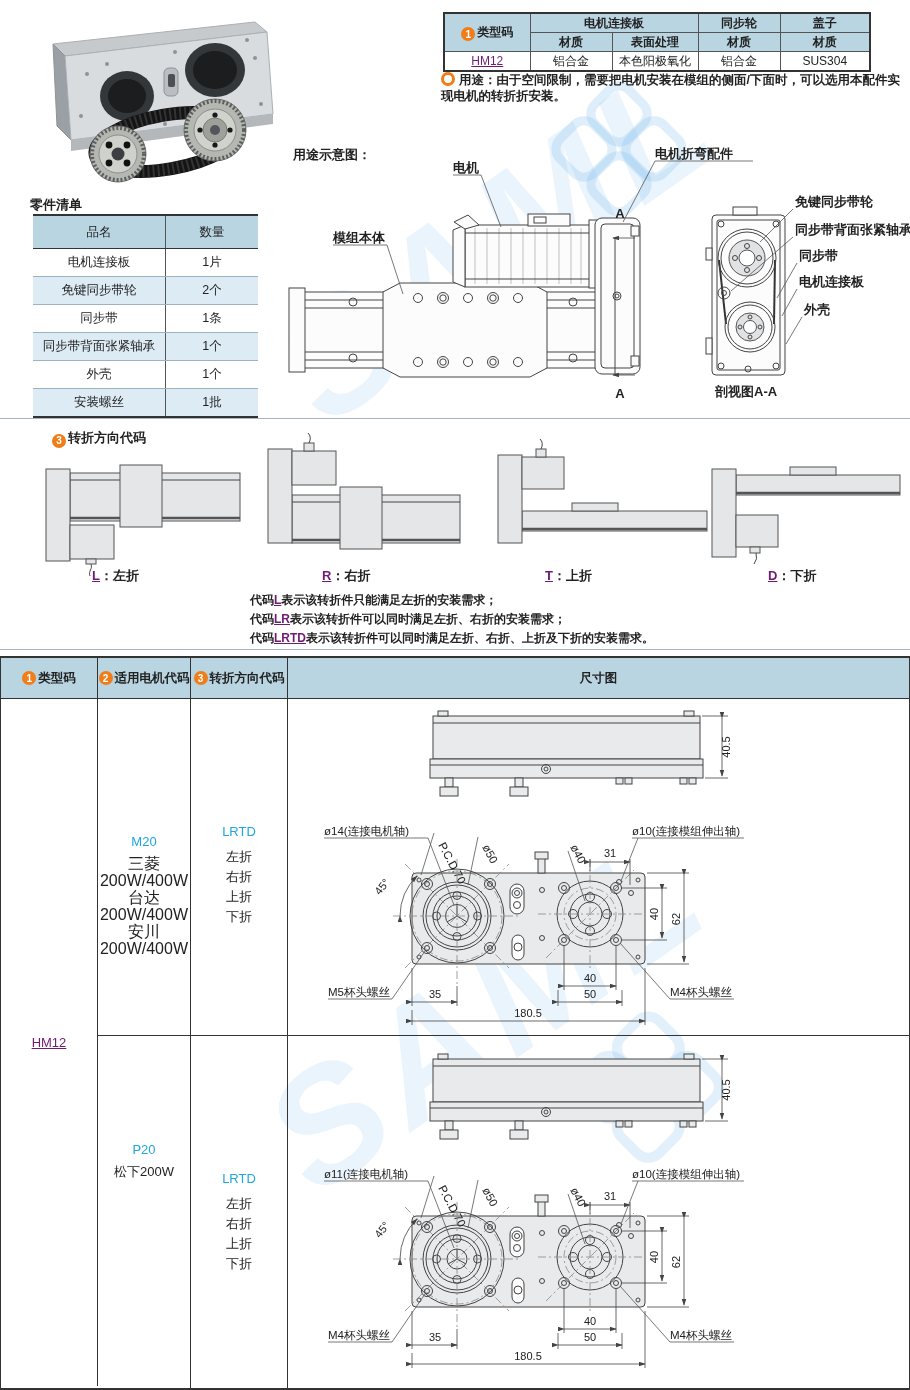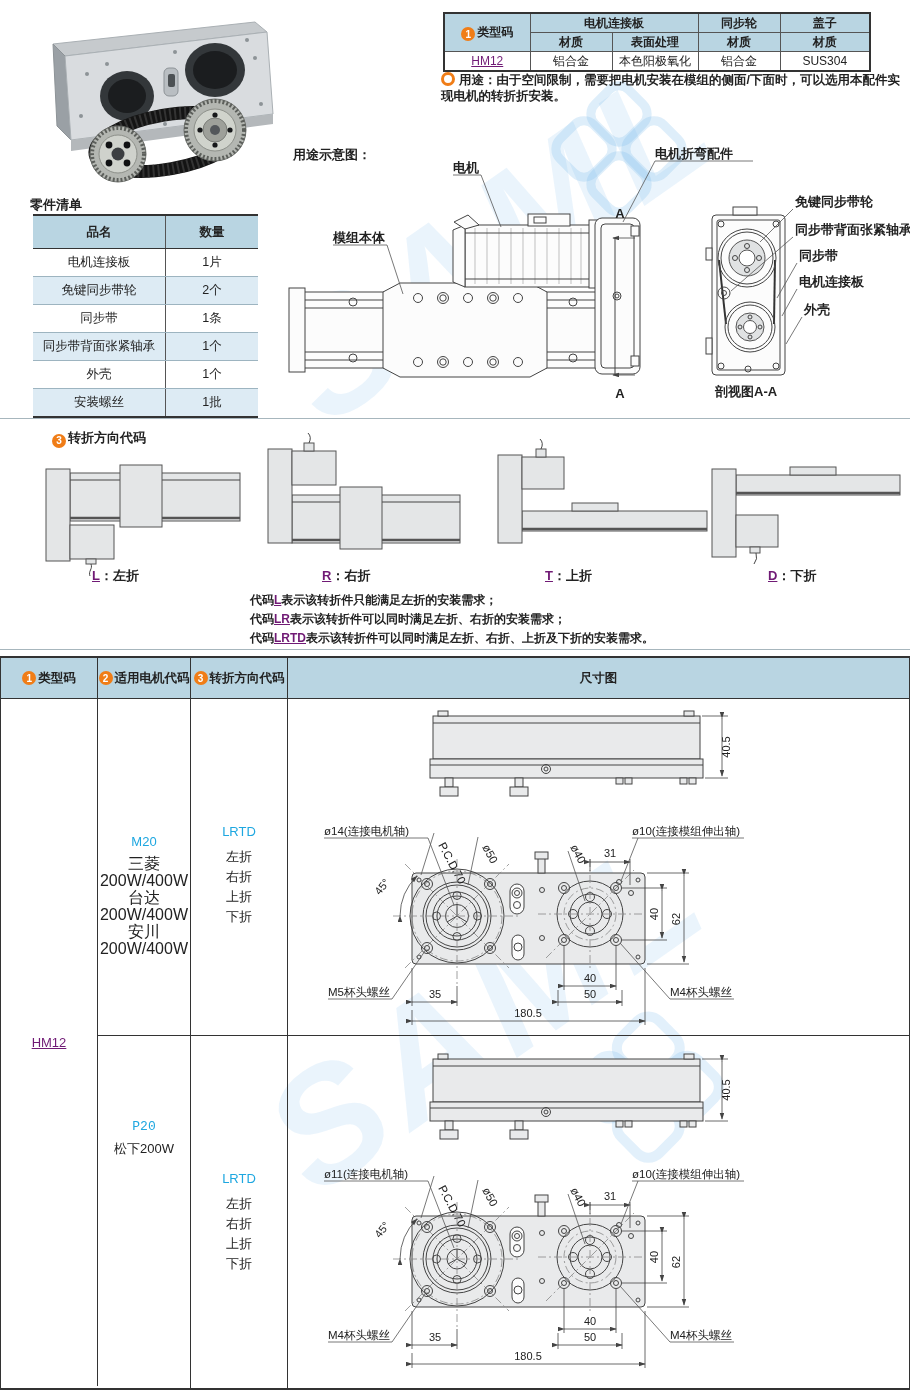--- a/index.html
+++ b/index.html
@@ -22,21 +22,21 @@
   table{border-collapse:collapse;}
   .spec{font-size:12px;}
   .spec td{border:1px solid #555;text-align:center;padding:0 3px;height:18px;}
   .spec .hd{background:#b9d5e2;font-weight:bold;}
   .spec{border:2px solid #333;}
   
   .parts{font-size:12.5px;border-top:2px solid #333;border-bottom:2px solid #333;}
   .parts td{text-align:center;height:25px;border-bottom:1px solid #9db4c0;}
   .parts td:first-child{border-right:1px solid #555;width:130px;}
   .parts td:last-child{width:90px;}
-  .parts .hd td{background:#b9d5e2;font-weight:bold;height:30px;border-bottom:1.5px solid #333;}
+  .parts .hd td{background:#b9d5e2;font-weight:normal;height:30px;border-bottom:1.5px solid #333;}
   .parts .alt td{background:#ddebf4;}
   .note{font-size:12.5px;font-weight:bold;line-height:16px;}
   .title13{font-size:13px;font-weight:bold;text-align:center;}
   
   .dirsec{position:absolute;left:0;top:418px;width:910px;height:230px;
           border-top:1px solid #a7b6bd;border-bottom:1px solid #a7b6bd;}
   .dirlabel{position:absolute;font-size:13px;font-weight:bold;}
   .dirnote{position:absolute;font-size:12px;font-weight:bold;line-height:19px;}
   
   .btable{position:absolute;left:0;top:656px;width:908px;height:730px;border:1px solid #333;
@@ -610,21 +610,21 @@
               <line class="ldr" x1="104" y1="300" x2="137" y2="252"></line>
               <text class="lbl" x="382" y="297">M4杯头螺丝</text>
               <line class="ldr" x1="382" y1="300" x2="446" y2="300"></line>
               <line class="ldr" x1="382" y1="300" x2="332" y2="244"></line>
             </svg>
           </div>
         </div>
 
         <div class="brow brow2">
           <div class="bcol2">
-            <div class="mcode" style="margin-top:83px;font-family:Liberation Mono, monospace;">P20</div>
+            <div class="mcode" style="margin-top:106px;">P20</div>
             <div class="mlist" style="font-size:13px;">
               <div>松下200W</div>
             </div>
           </div>
           <div class="bcol3">
             <div class="mcode" style="margin-top:135px;">LRTD</div>
             <div class="dlist">
               <div>左折</div>
               <div>右折</div>
               <div>上折</div>

